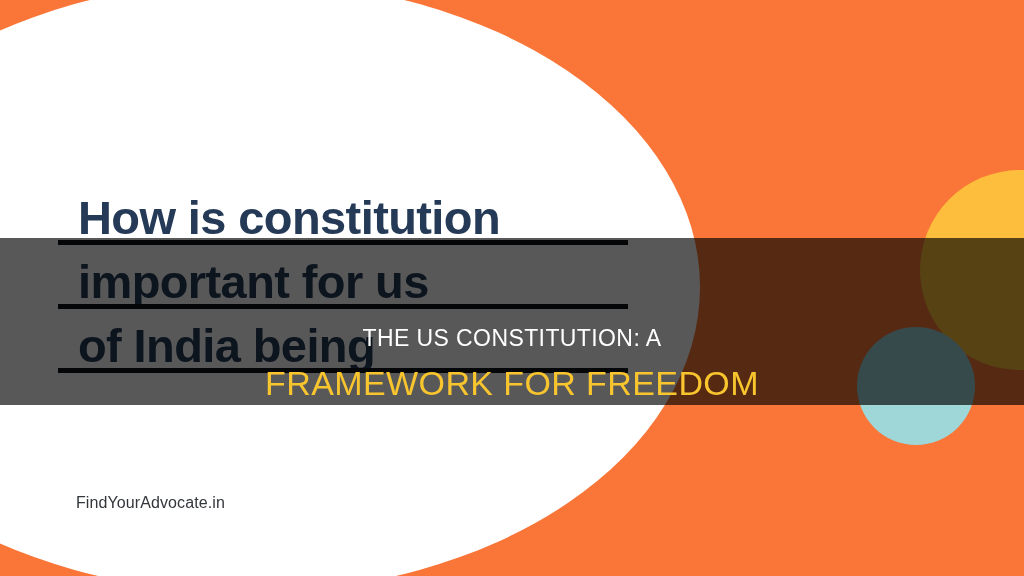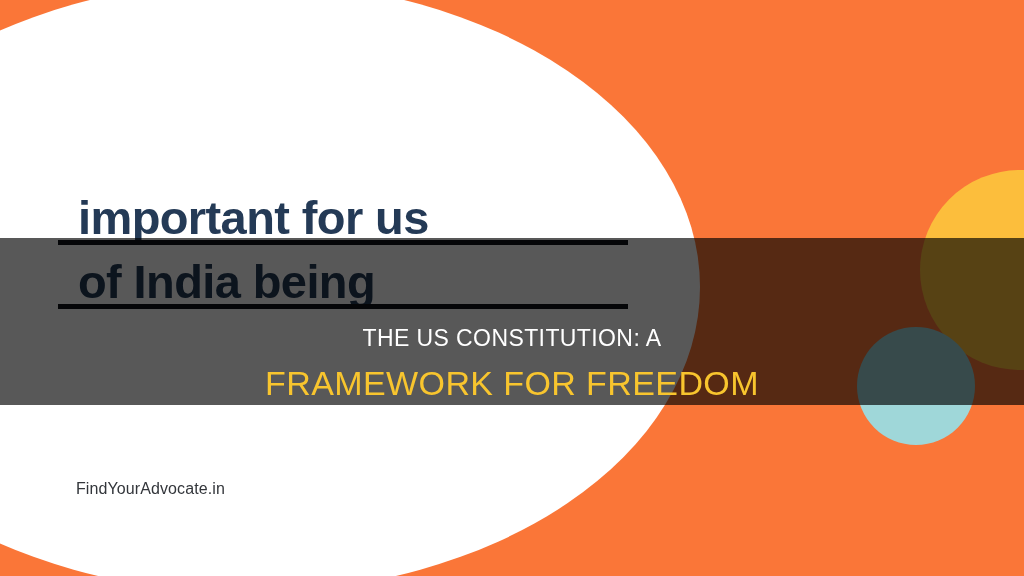--- a/index.html
+++ b/index.html
@@ -92,21 +92,21 @@
     height: 5px;
     background: #111418;
   }
   .source-headline .hl-line.l1::after { width: 570px; }
   .source-headline .hl-line.l2::after { width: 570px; }
   .source-headline .hl-line.l3::after { width: 570px; }
 
   .source-footer {
     position: absolute;
     left: 76px;
-    top: 480px;
+    top: 494px;
     font-family: "Liberation Sans", sans-serif;
     font-size: 16px;
     font-weight: normal;
     letter-spacing: 0.1px;
     color: #33363B;
   }
 
   
   .dim-band {
     position: absolute;
@@ -157,20 +157,21 @@
 
     <div class="orange-field"></div>
 
     <div class="white-disc"></div>
 
     <div class="yellow-disc"></div>
 
     <div class="teal-disc"></div>
 
     <div class="source-headline">
+      <span class="hl-line l1">How is constitution</span>
       <span class="hl-line l3">important for us</span>
       <span class="hl-line l2">of India being</span>
     </div>
 
     <div class="source-footer">FindYourAdvocate.in</div>
 
   </div>
 
   <div class="dim-band"></div>
 

